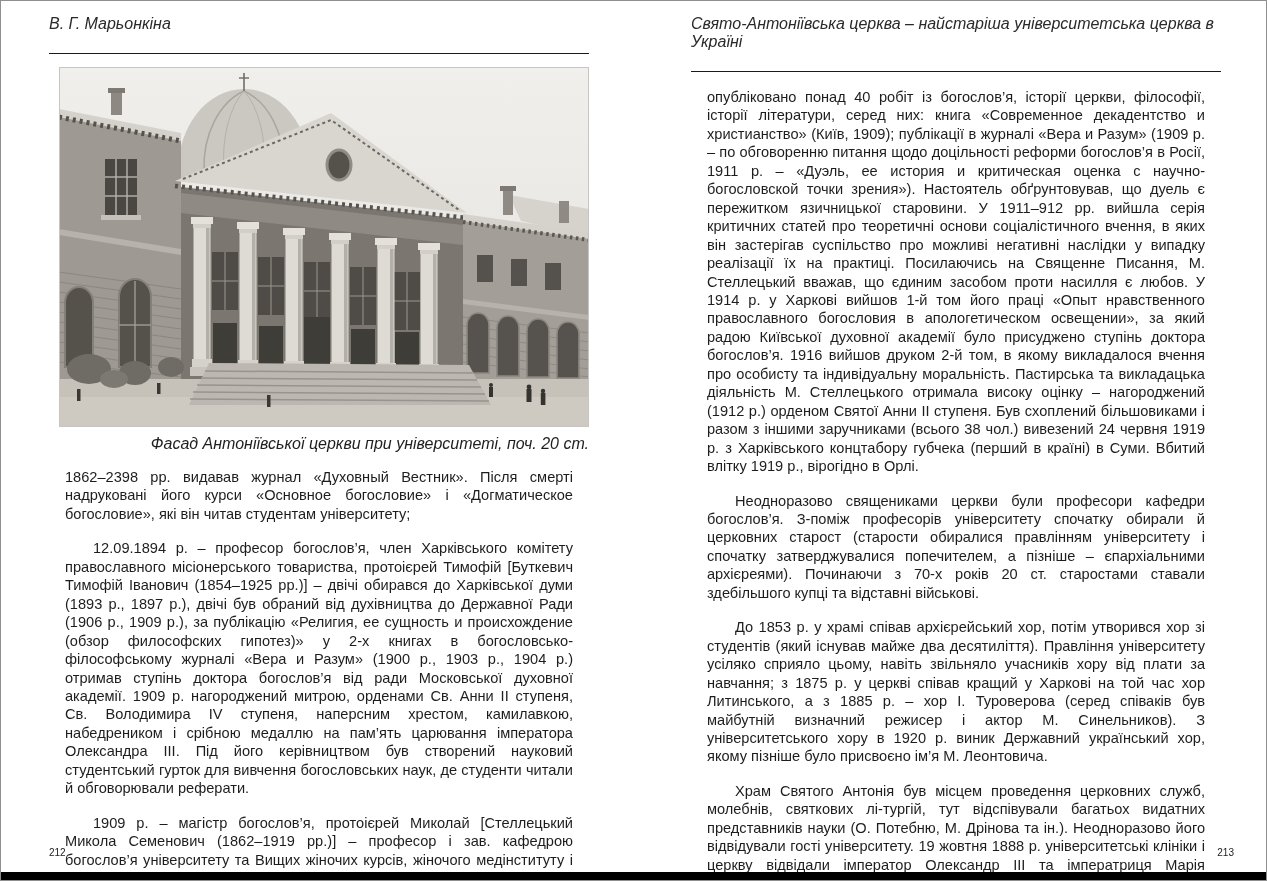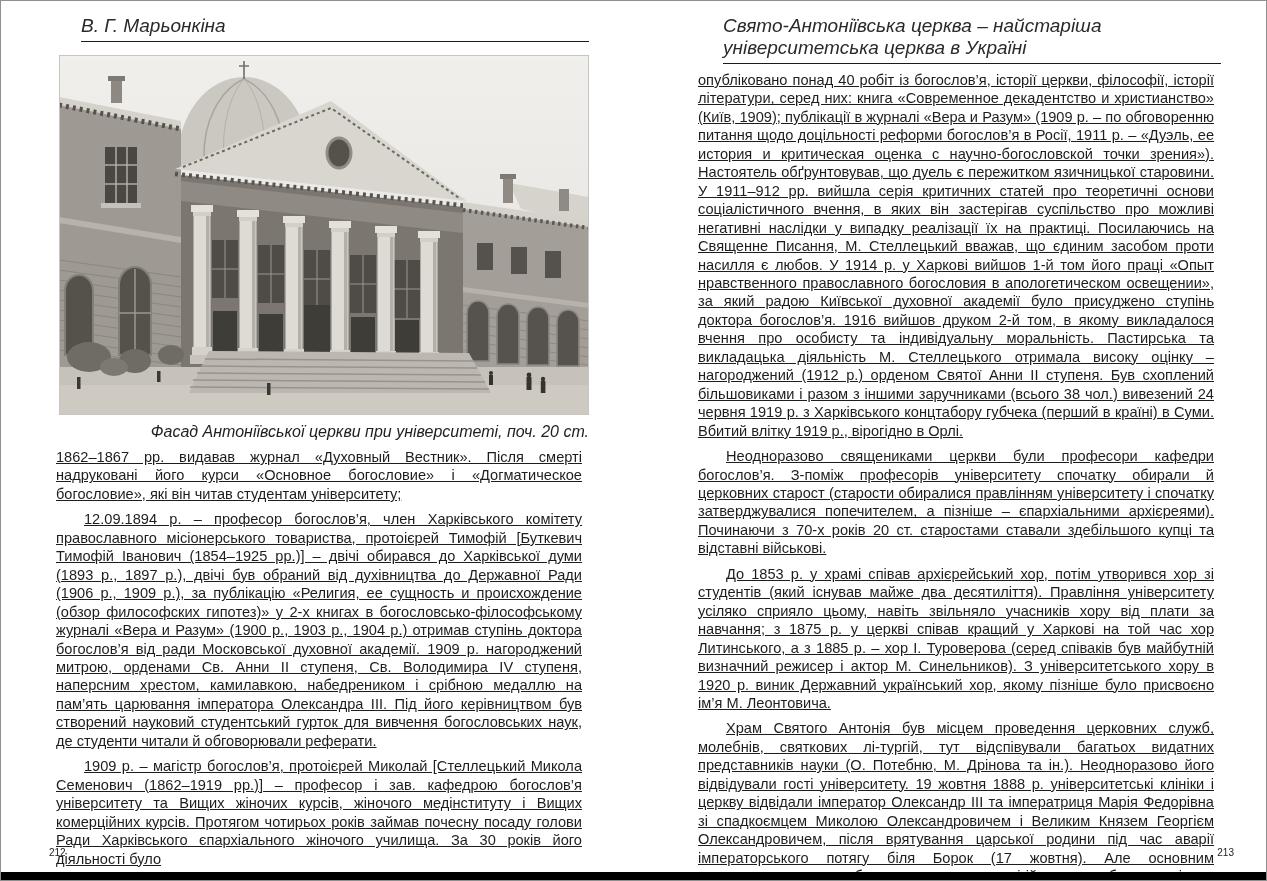--- a/index.html
+++ b/index.html
@@ -6,33 +6,33 @@
   .sheet {
     position:relative; width:1267px; height:881px; box-sizing:border-box;
     background:#ffffff; border:1px solid #8f8f8f; overflow:hidden;
     font-family:"Liberation Sans", sans-serif; color:#1d1d1d;
   }
   .scan-bar { position:absolute; left:0; right:0; bottom:0; height:8px; background:#000; }
   .page { position:absolute; top:0; height:850px; }
   .page-left  { left:48px;  width:540px; }
   .page-right { left:690px; width:530px; }
   .running-header {
-    font-style:italic; font-size:19px; color:#2a2a2a;
-    padding-top:14px; padding-bottom:4px; border-bottom:1.6px solid #1a1a1a;margin-left:32px;
+    font-style:italic; font-size:16px; color:#2a2a2a;
+    padding-top:14px; padding-bottom:20px; border-bottom:1.6px solid #1a1a1a;
   }
   .page-right .running-header { text-align:left; }
   .photo-wrap { width:530px; height:360px; margin:13px 0 0 10px; }
   .photo-wrap svg { display:block; }
   .caption {
     margin-top:8px; font-style:italic; font-size:16px; line-height:17px;
     text-align:right; color:#1f1f1f;
   }
   .body-text { margin-top:8px; font-size:14.6px; line-height:18.45px; text-align:justify; }
   .page-right .body-text { margin-top:7px; }
-  .body-text p { margin:7px; padding:0; text-indent:28px;text-decoration:underline; }
+  .body-text p { margin:16px; padding:0; text-indent:28px; }
   .body-text p.cont { text-indent:0; }
   .pagenum { position:absolute; bottom:22px; font-size:10px; color:#222; }
   .pagenum-left  { left:48px; }
   .pagenum-right { right:32px; }
 </style>
 </head>
 <body>
 
 <div class="sheet">
 
@@ -252,21 +252,21 @@
         <rect x="0" y="0" width="530" height="5" fill="#f1f0ed"></rect>
         <rect x="0.5" y="0.5" width="529" height="359" fill="none" stroke="#c7c5c1" stroke-width="1"></rect>
       </svg>
     </div>
 
     <div class="caption">
       <div>Фасад Антоніївської церкви при університеті, поч. 20 ст.</div>
     </div>
 
     <div class="body-text">
-      <p class="cont">1862–1867 рр. видавав журнал «Духовный Вестник». Після смерті надруковані його курси «Основное богословие» і «Догматическое богословие», які він читав студентам університету;</p>
+      <p class="cont">1862–2398 рр. видавав журнал «Духовный Вестник». Після смерті надруковані його курси «Основное богословие» і «Догматическое богословие», які він читав студентам університету;</p>
       <p>12.09.1894 р. – професор богослов’я, член Харківського комітету православного місіонерського товариства, протоієрей Тимофій [Буткевич Тимофій Іванович (1854–1925 рр.)] – двічі обирався до Харківської думи (1893 р., 1897 р.), двічі був обраний від духівництва до Державної Ради (1906 р., 1909 р.), за публікацію «Религия, ее сущность и происхождение (обзор философских гипотез)» у 2-х книгах в богословсько-філософському журналі «Вера и Разум» (1900 р., 1903 р., 1904 р.) отримав ступінь доктора богослов’я від ради Московської духовної академії. 1909 р. нагороджений митрою, орденами Св. Анни II ступеня, Св. Володимира IV ступеня, наперсним хрестом, камилавкою, набедреником і срібною медаллю на пам’ять царювання імператора Олександра III. Під його керівництвом був створений науковий студентський гурток для вивчення богословських наук, де студенти читали й обговорювали реферати.</p>
       <p>1909 р. – магістр богослов’я, протоієрей Миколай [Стеллецький Микола Семенович (1862–1919 рр.)] – професор і зав. кафедрою богослов’я університету та Вищих жіночих курсів, жіночого медінституту і Вищих комерційних курсів. Протягом чотирьох років займав почесну посаду голови Ради Харківського єпархіального жіночого училища. За 30 років його діяльності було</p>
     </div>
   </div>
 
   <div class="page page-right">
     <div class="running-header">Свято-Антоніївська церква –  найстаріша університетська церква в Україні</div>
     <div class="body-text">
       <p class="cont">опубліковано понад 40 робіт із богослов’я, історії церкви, філософії, історії літератури, серед них: книга «Современное декадентство и христианство» (Київ, 1909); публікації в журналі «Вера и Разум» (1909 р. – по обговоренню питання щодо доцільності реформи богослов’я в Росії, 1911 р. – «Дуэль, ее история и критическая оценка с научно-богословской точки зрения»). Настоятель обґрунтовував, що дуель є пережитком язичницької старовини. У 1911–912 рр. вийшла серія критичних статей про теоретичні основи соціалістичного вчення, в яких він застерігав суспільство про можливі негативні наслідки у випадку реалізації їх на практиці. Посилаючись на Священне Писання, М. Стеллецький вважав, що єдиним засобом проти насилля є любов. У 1914 р. у Харкові вийшов 1-й том його праці «Опыт нравственного православного богословия в апологетическом освещении», за який радою Київської духовної академії було присуджено ступінь доктора богослов’я. 1916 вийшов друком 2-й том, в якому викладалося вчення про особисту та індивідуальну моральність. Пастирська та викладацька діяльність М. Стеллецького отримала високу оцінку – нагороджений (1912 р.) орденом Святої Анни II ступеня. Був схоплений більшовиками і разом з іншими заручниками (всього 38 чол.) вивезений 24 червня 1919 р. з Харківського концтабору губчека (перший в країні) в Суми. Вбитий влітку 1919 р., вірогідно в Орлі.</p>
       <p>Неодноразово священиками церкви були професори кафедри богослов’я. З-поміж професорів університету спочатку обирали й церковних старост (старости обиралися правлінням університету і спочатку затверджувалися попечителем, а пізніше – єпархіальними архієреями). Починаючи з 70-х років 20 ст. старостами ставали здебільшого купці та відставні військові.</p>

